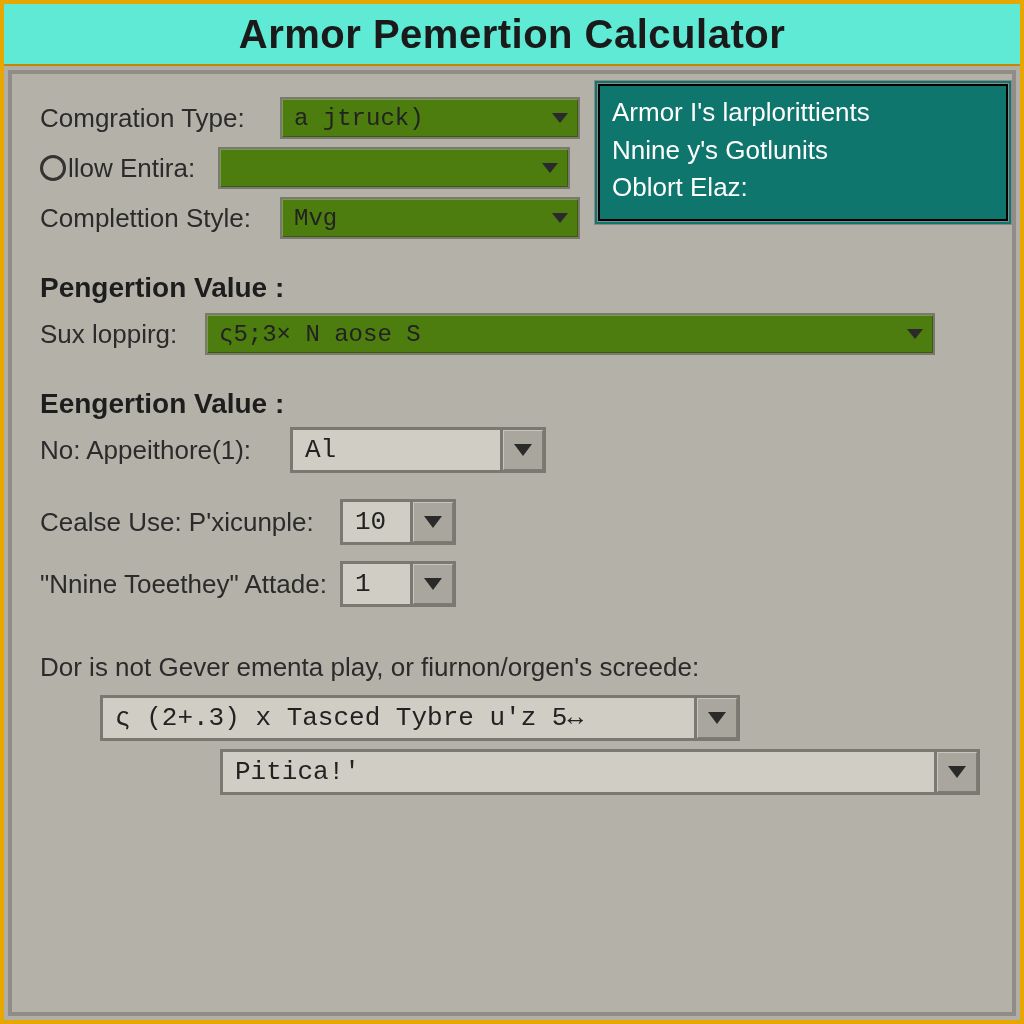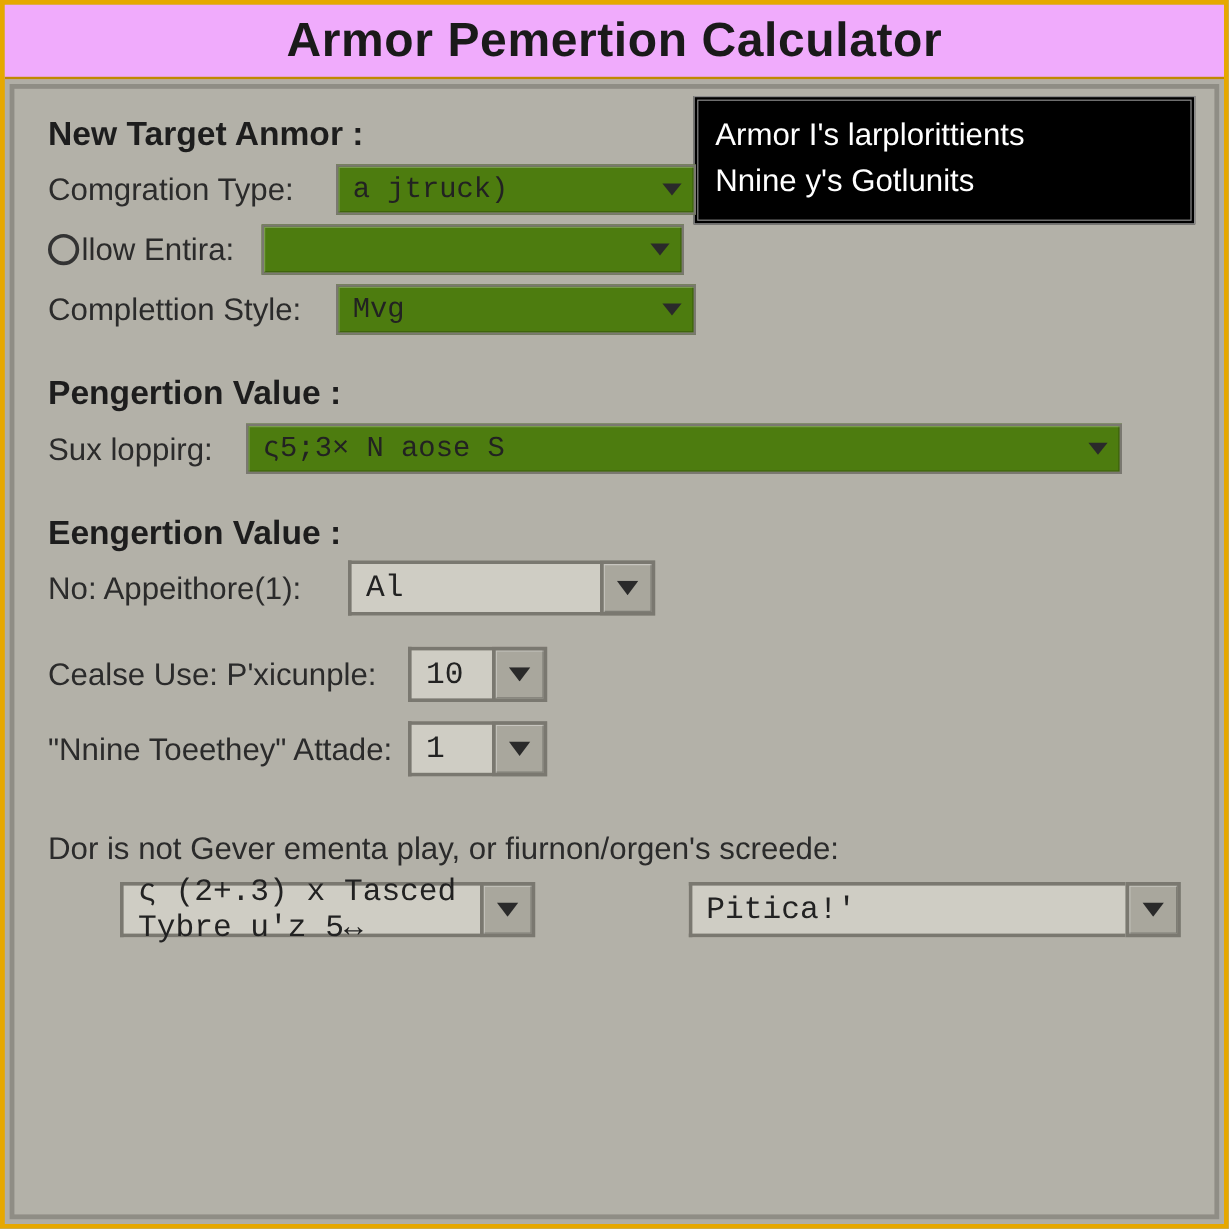--- a/index.html
+++ b/index.html
@@ -9,21 +9,21 @@
     background: #b0aea6;
   }
   .window {
     width: 1024px;
     height: 1024px;
     border: 4px solid #e6a800;
     display: flex;
     flex-direction: column;
   }
   .titlebar {
-    background: #f0abfc;
+    background: #5eead4;
     height: 62px;
     display: flex;
     align-items: center;
     justify-content: center;
     border-bottom: 2px solid #c08900;
   }
   .titlebar h1 {
     font-size: 40px;
     font-weight: 800;
     letter-spacing: 0.5px;
@@ -112,44 +112,44 @@
     display: flex;
     align-items: center;
     justify-content: center;
     box-shadow: inset 1px 1px 0 rgba(255,255,255,0.35), inset -1px -1px 0 rgba(0,0,0,0.25);
   }
   .combo .combo-btn svg { width: 18px; height: 12px; }
 
   .info-panel {
     position: absolute;
     top: 6px;
-    right: 16px;
+    right: 0;
     width: 418px;
-    background: #000000;
+    background: #0f766e;
     border: 4px double #8a8a8a;
     padding: 10px 14px 14px 14px;
     color: #fff;
     font-size: 26px;
     line-height: 1.45;
     box-shadow: inset 0 0 0 2px #000;
   }
   .info-panel div { white-space: nowrap; }
 
   .spacer { height: 20px; }
   .spacer-sm { height: 10px; }
 
   .footer-label {
     font-size: 26px;
     color: #2b2b2b;
     margin-top: 8px;
     margin-bottom: 6px;
   }
   .bottom-stack {
     display: flex;
-    flex-direction: row;
+    flex-direction: column;
     align-items: flex-start;
     gap: 8px;
     padding-left: 60px;
   }
   .wide-dd1 { width: 640px; }
   .wide-dd2 { width: 760px; margin-left: 120px; }
 </style>
 </head>
 <body>
 
@@ -157,23 +157,23 @@
 
   <div class="titlebar">
     <h1>Armor Pemertion Calculator</h1>
   </div>
 
   <div class="content">
 
     <div class="info-panel">
       <div>Armor I's larplorittients</div>
       <div>Nnine y's Gotlunits</div>
-    </div>
-
-    <div class="section-label">New Target Anmor :</div>
+      <div>Oblort Elaz:</div>
+    </div>
+
 
     <div class="row">
       <span class="row-label" style="width:240px">Comgration Type:</span>
       <div class="dropdown" style="width:300px">
         <span class="dd-text">a  jtruck)</span>
         <span class="dd-arrow"></span>
       </div>
     </div>
 
     <div class="row">

